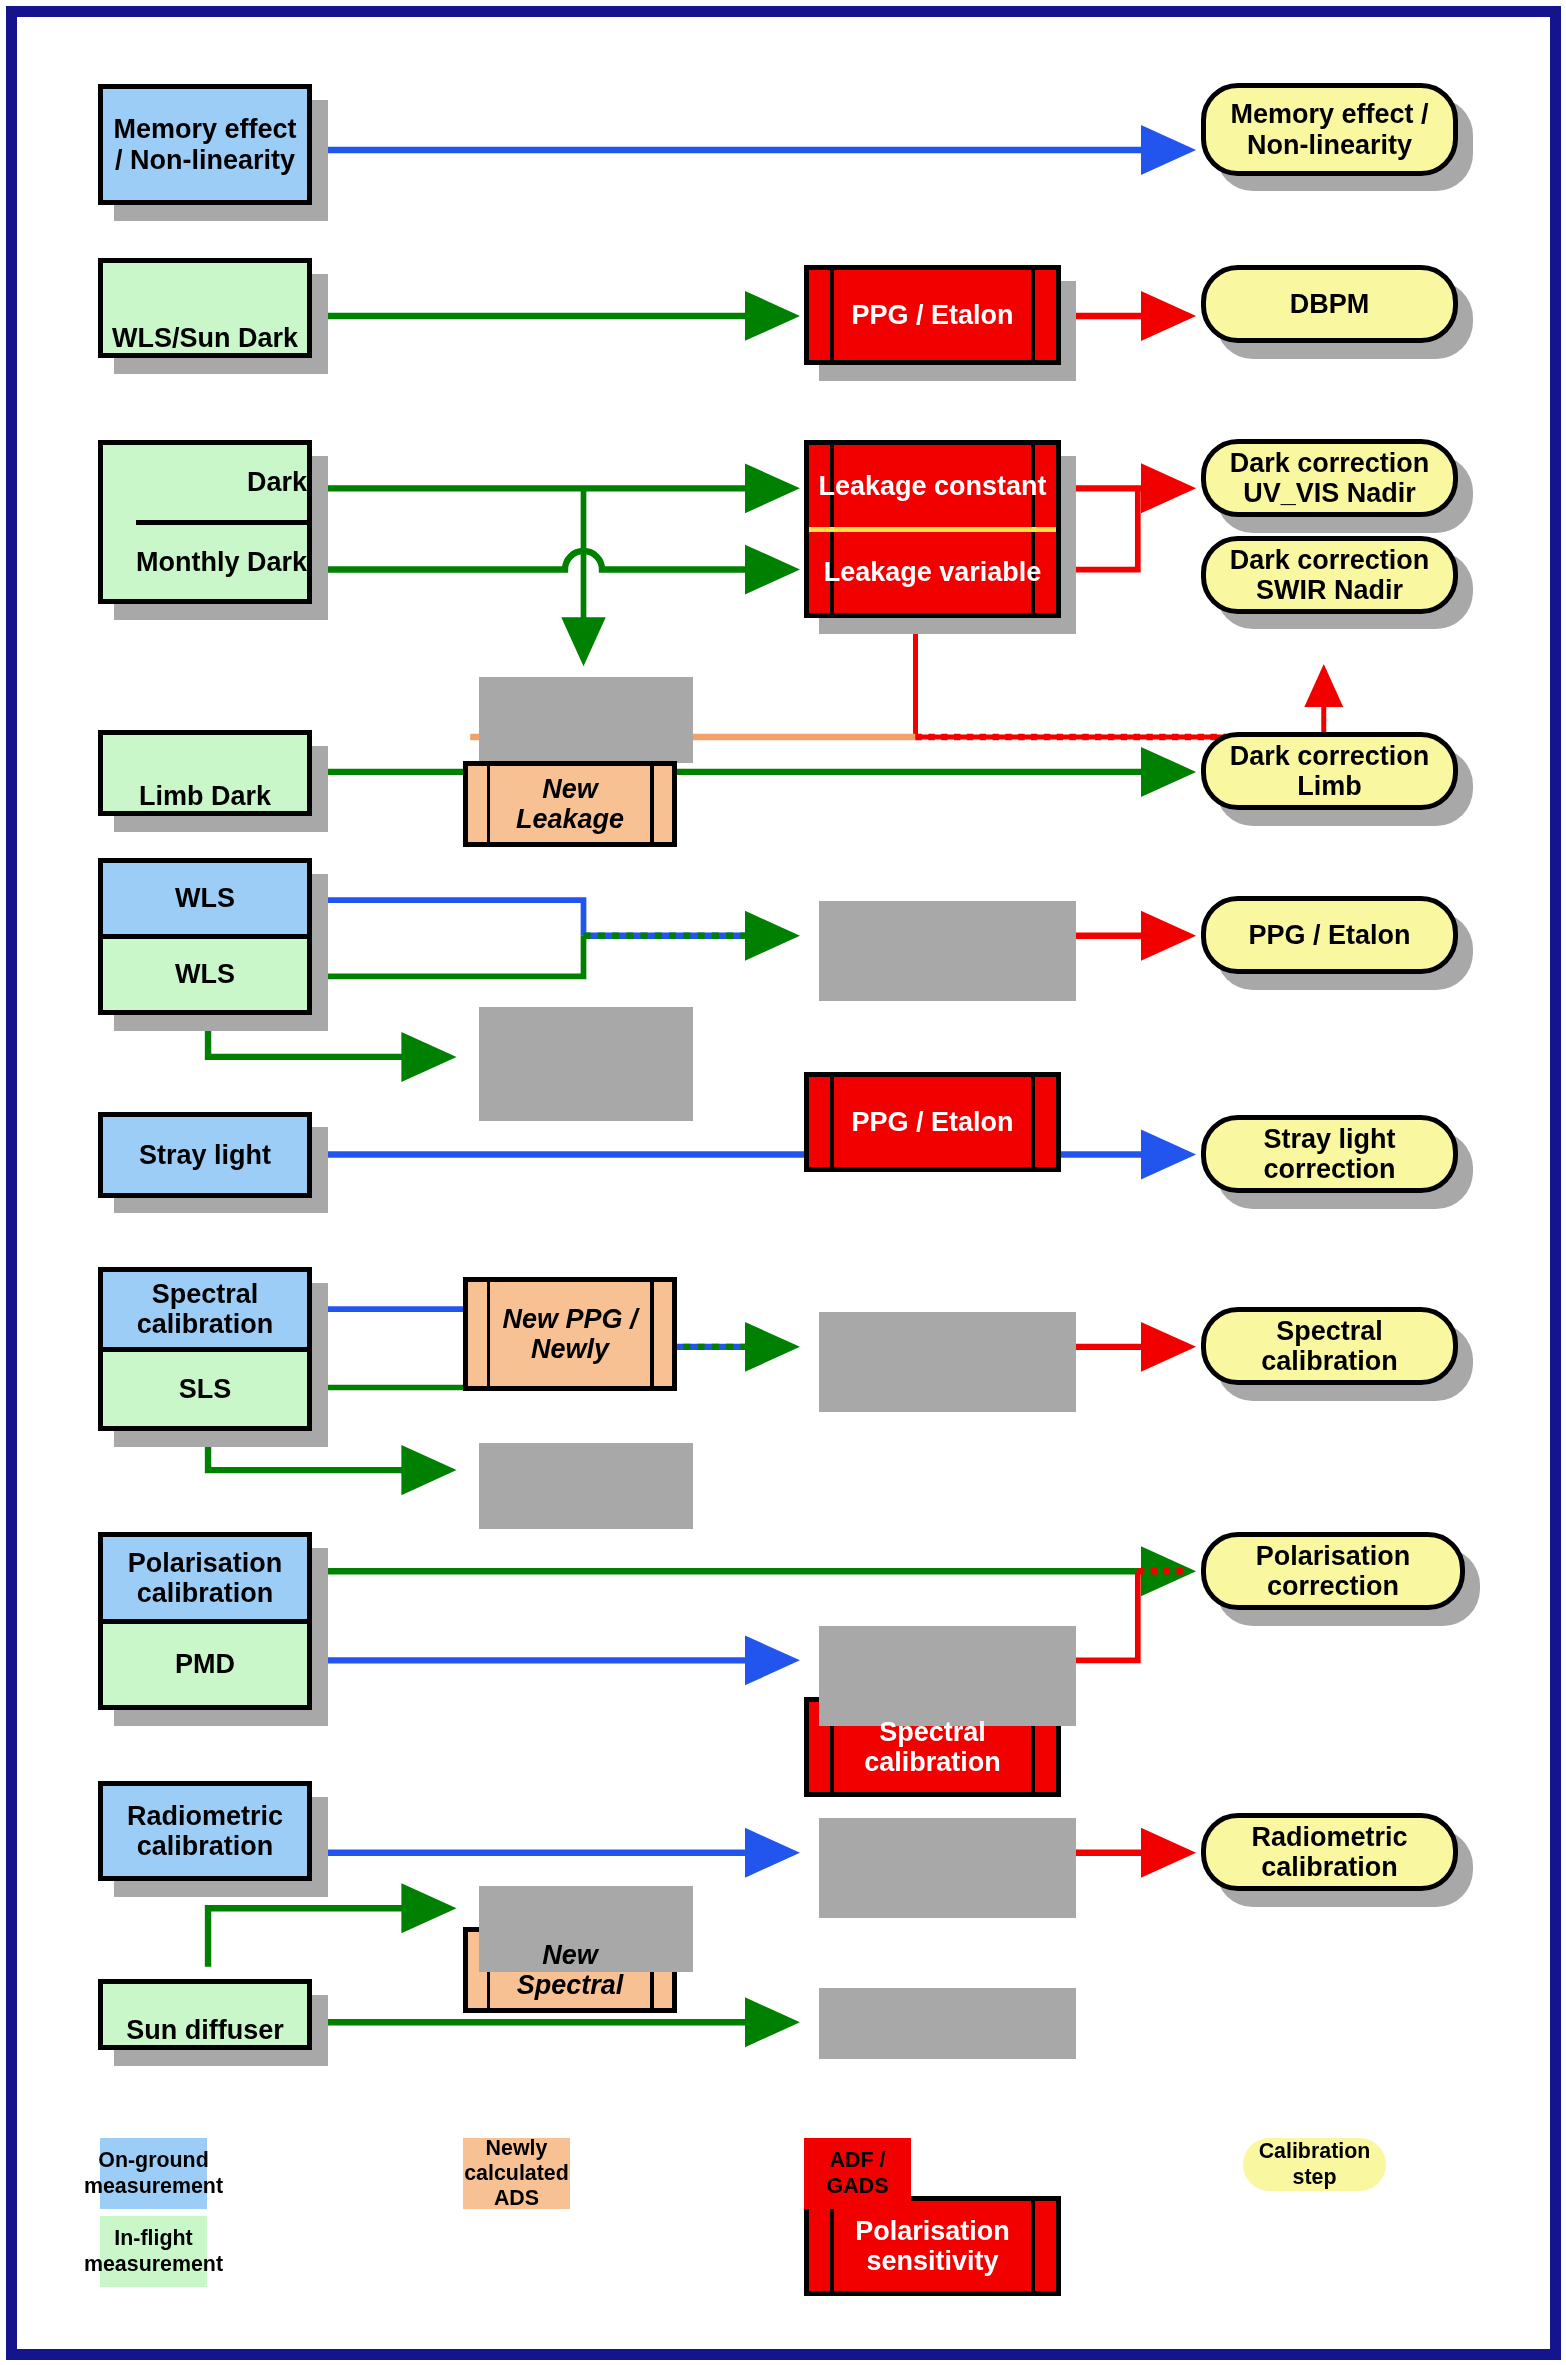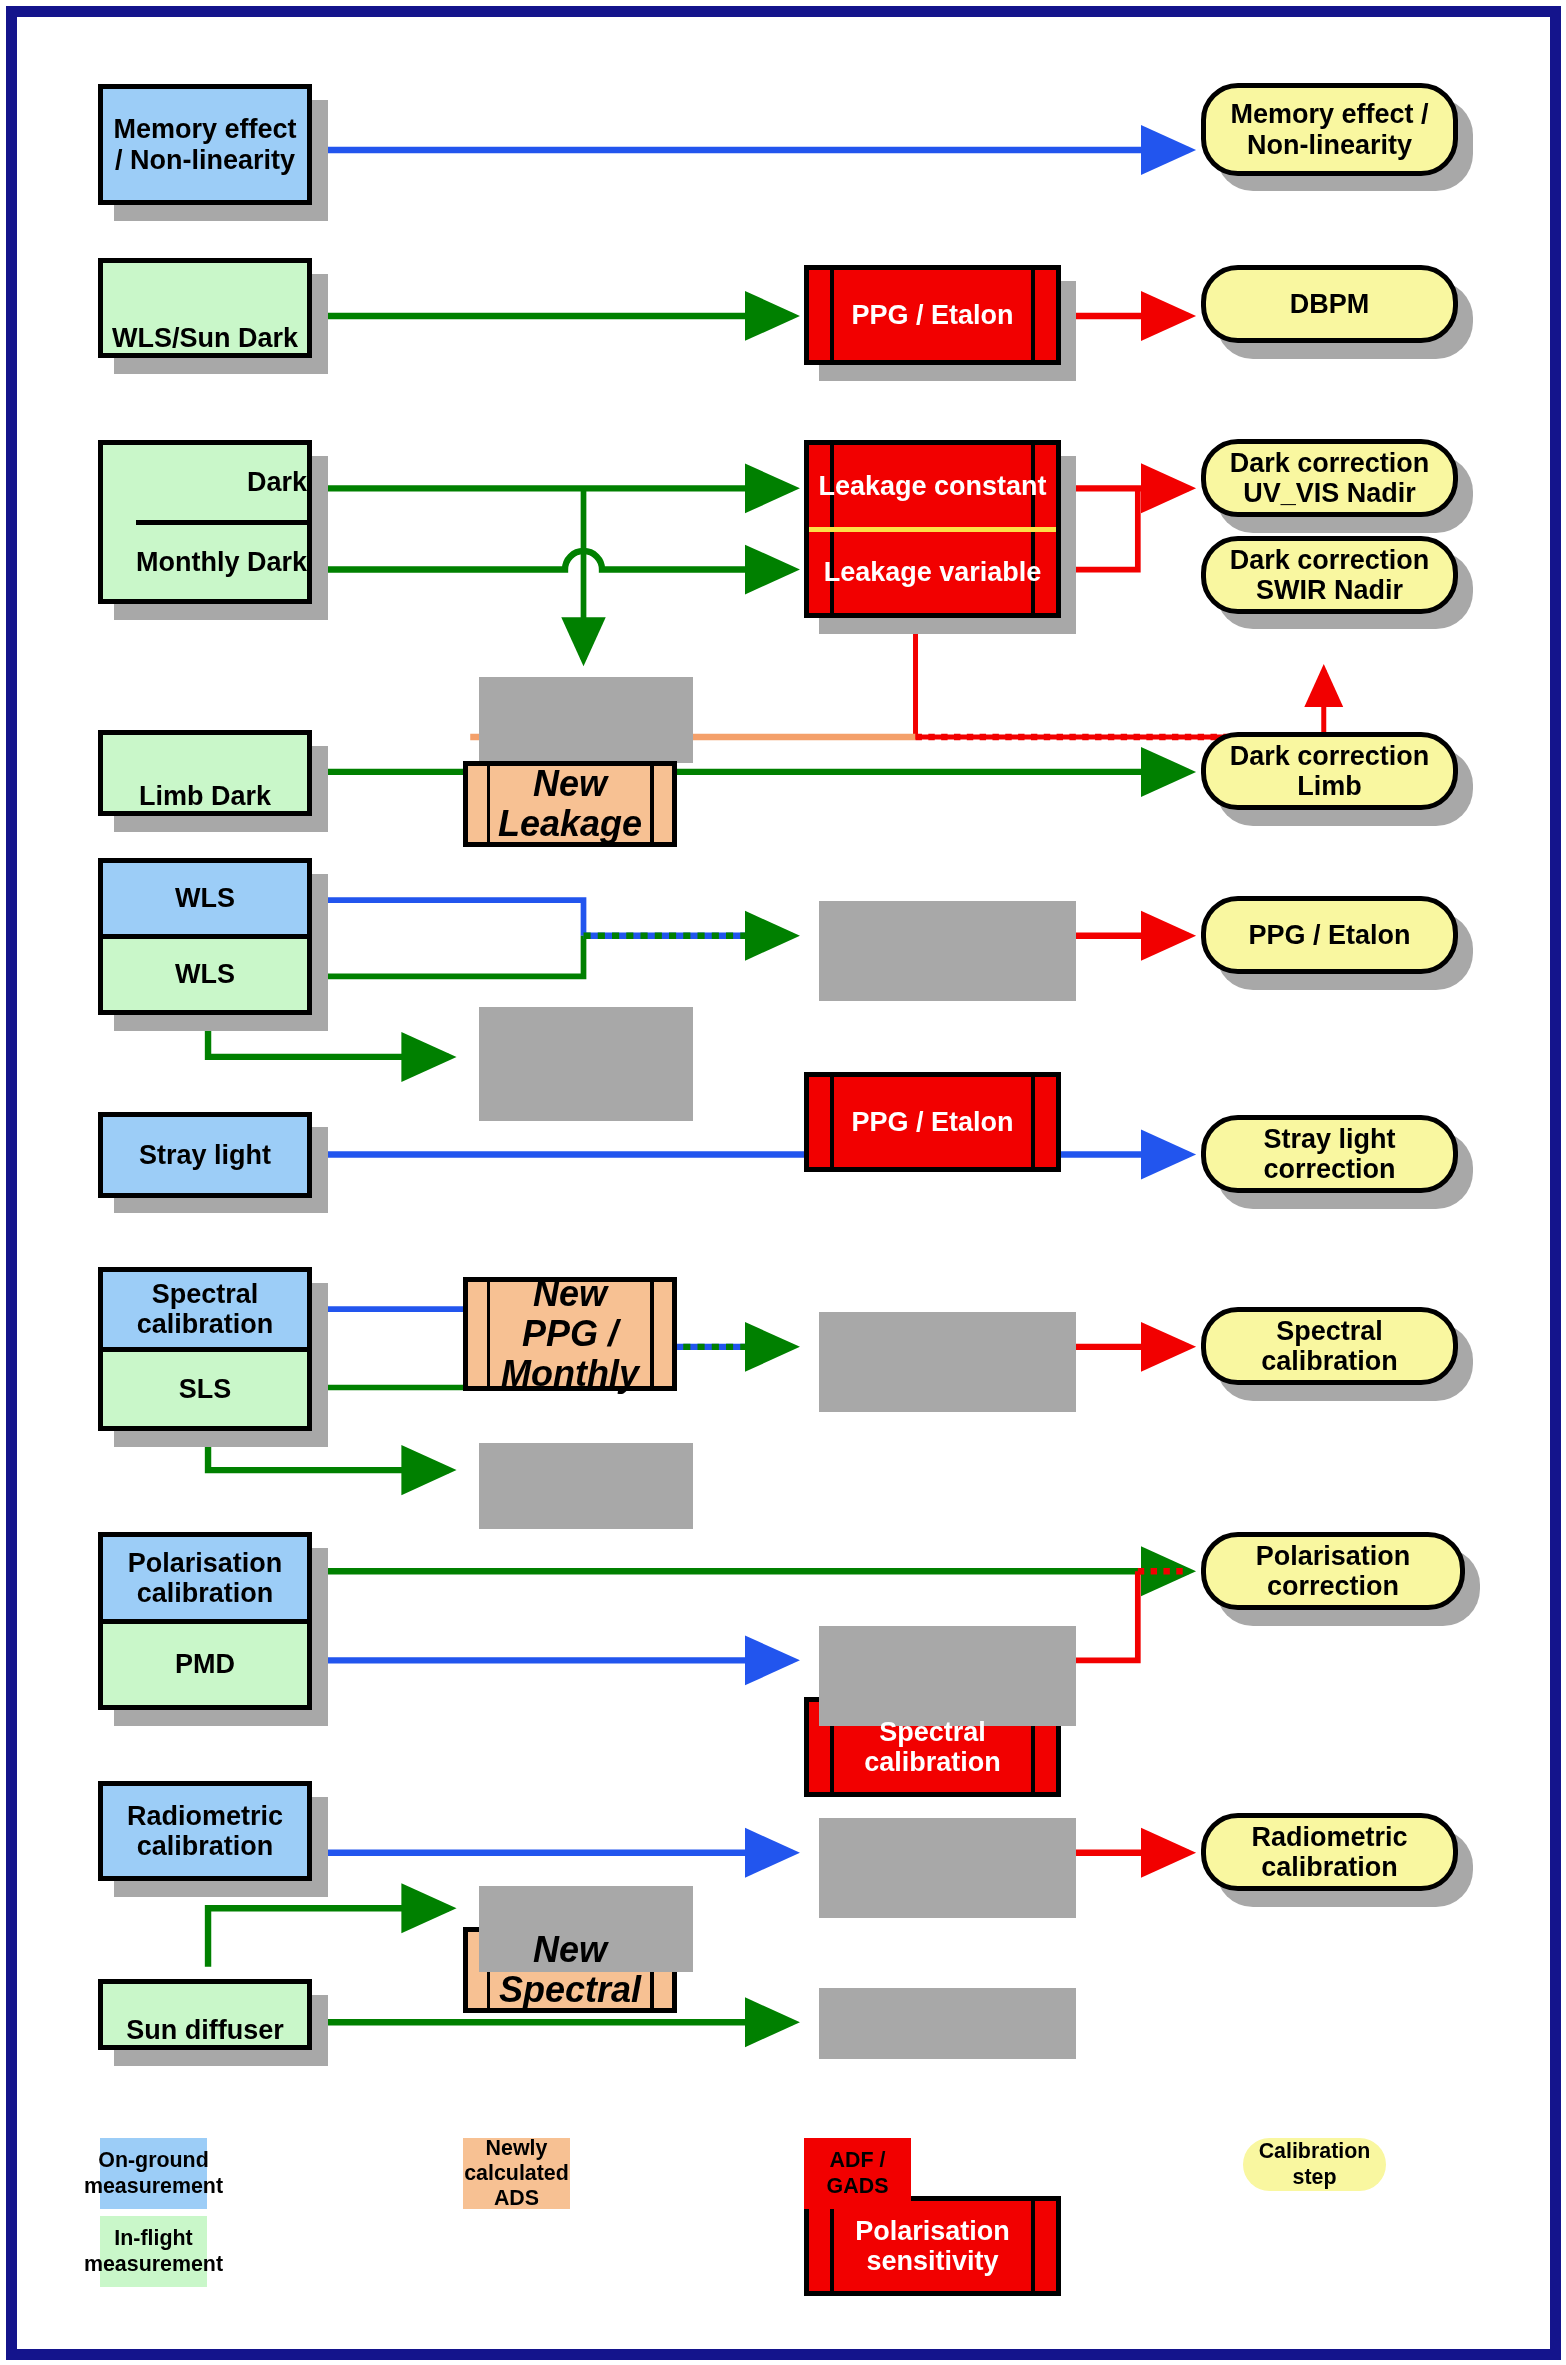--- a/index.html
+++ b/index.html
@@ -31,21 +31,21 @@
 
   .adfstack{position:absolute;border:5px solid #000;box-sizing:border-box;display:flex;flex-direction:column;background:#f20000;}
   .adfstack > .cell{flex:1;position:relative;display:flex;align-items:center;justify-content:center;
                     text-align:center;font-weight:bold;font-size:27px;color:#fff;line-height:1.12;}
   .adfstack > .cell + .cell{border-top:5px solid #fde047;}
   .adfstack .inner-l,.adfstack .inner-r{position:absolute;top:0;bottom:0;width:3.6px;background:#000;}
   .adfstack .inner-l{left:21.4px;} .adfstack .inner-r{right:21.4px;}
   .adfstack .lbl{position:relative;z-index:2;}
 
   
-  .ads{border:5px solid #000;background:#f7c193;color:#000;font-size:36px;font-style:italic;position:relative;}
+  .ads{border:5px solid #000;background:#f7c193;color:#000;font-size:27px;font-style:italic;position:relative;}
   .ads .inner-l,.ads .inner-r{position:absolute;top:0;bottom:0;width:3.6px;background:#000;}
   .ads .inner-l{left:18.5px;} .ads .inner-r{right:18.5px;}
   .ads .lbl{position:relative;z-index:2;padding:0 26px;}
 
   
   .step{border:5px solid #000;background:#f9f7a0;color:#000;font-size:27px;border-radius:37px;}
 
   
   .lgnd{position:absolute;display:flex;align-items:center;justify-content:center;text-align:center;
         font-weight:bold;font-size:21.4px;line-height:1.18;box-sizing:border-box;}
@@ -226,21 +226,21 @@
   </div>
   <div class="shadow" style="left:1216px;top:912px;width:257px;height:78px;border-radius:37px;"></div>
   <div class="node step" style="left:1201px;top:896px;width:257px;height:78px;padding:0 10px;">
     <span>PPG / Etalon</span>
   </div>
 
   <div class="shadow" style="left:479px;top:1007px;width:214px;height:114px;"></div>
   <div class="node ads" style="left:463px;top:991px;width:214px;height:114px;">
     <span class="inner-l"></span>
     <span class="inner-r"></span>
-    <span class="lbl">New PPG / Monthly</span>
+    <span class="lbl">New PPG / Newly</span>
   </div>
 
   <div class="shadow" style="left:114px;top:1127px;width:214px;height:86px;"></div>
   <div class="node meas onground" style="left:98px;top:1112px;width:214px;height:86px;">
     <span>Stray light</span>
   </div>
   <div class="shadow" style="left:1216px;top:1131px;width:257px;height:78px;border-radius:37px;"></div>
   <div class="node step" style="left:1201px;top:1115px;width:257px;height:78px;padding:0 10px;">
     <span>Stray light correction</span>
   </div>

